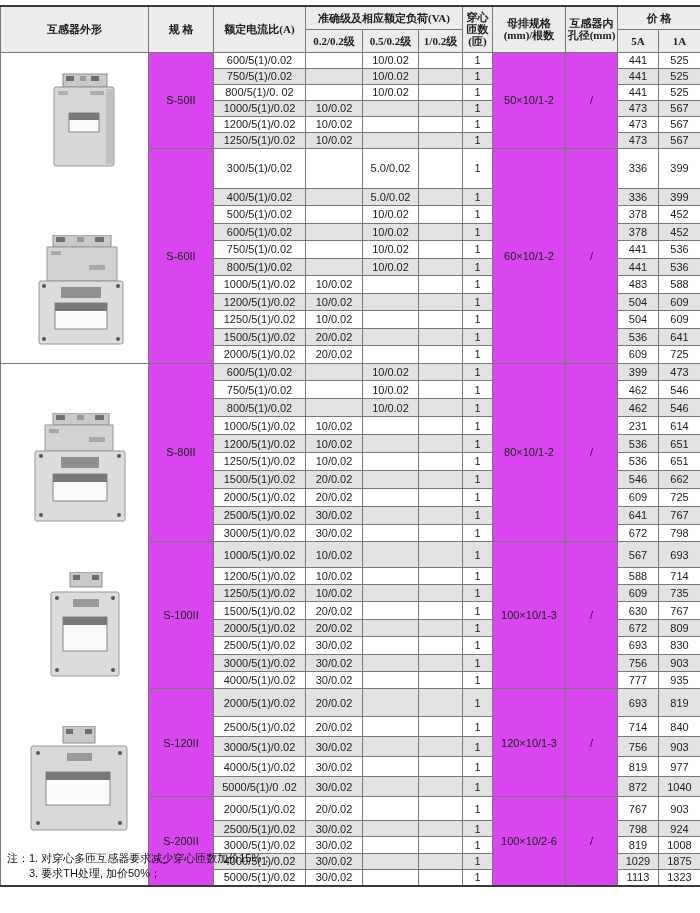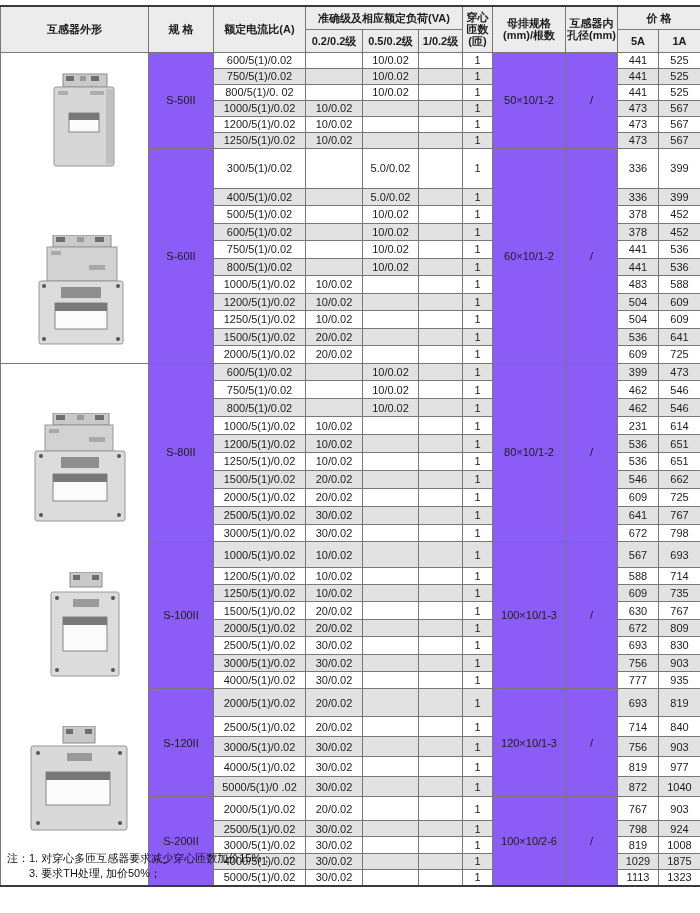--- a/index.html
+++ b/index.html
@@ -14,33 +14,33 @@
   table.ct{
     position:absolute;left:0;top:5px;width:700px;
     border-collapse:collapse;table-layout:fixed;
     border-top:2px solid var(--heavy);border-bottom:2px solid var(--heavy);
   }
   table.ct th,table.ct td{
     border:1px solid var(--border);
     font-size:11px;line-height:12px;text-align:center;vertical-align:middle;
     padding:0;overflow:hidden;white-space:pre-line;
   }
-  table.ct thead th{background:var(--headbg);font-weight:bold;}
+  table.ct thead th{background:var(--headbg);font-weight:bold;font-family:Liberation Serif, serif;}
   thead tr.h1 th{height:23px;}
   thead tr.h2 th{height:23px;}
   th.small3{line-height:10.5px;font-size:10px;}
   .sec-0 td{height:16px;}
   .sec-1 td{height:17.5px;}
   .sec-2 td{height:17.9px;}
   .sec-3 td{height:17.4px;}
   .sec-4 td{height:20px;}
   .sec-5 td{height:16.2px;}
   td.stripe{background:var(--stripe);}
   td.photo-cell{background:#fff;vertical-align:top;padding:0;}
-  td.spec-cell,td.busbar-cell,td.bore-cell{background:#8b5cf6;}
+  td.spec-cell,td.busbar-cell,td.bore-cell{background:#d946ef;}
   .photo-wrap{position:relative;width:100%;}
   .wrap-a{height:286px;}
   .wrap-b{height:497px;}
   .photo-wrap svg{position:absolute;}
   .ph-1{left:44px;top:8px;}
   .ph-2{left:36px;top:170px;}
   .ph-3{left:32px;top:37px;}
   .ph-4{left:45px;top:196px;}
   .ph-5{left:28px;top:350px;}
   .notes{

